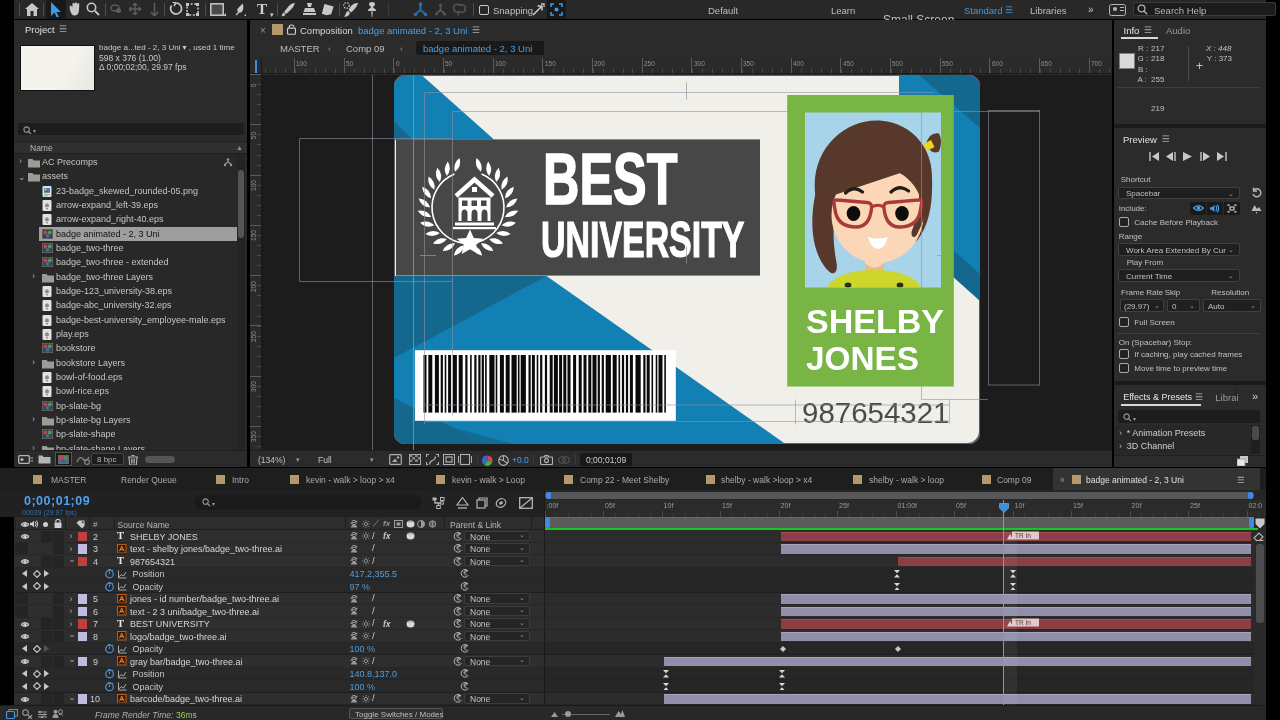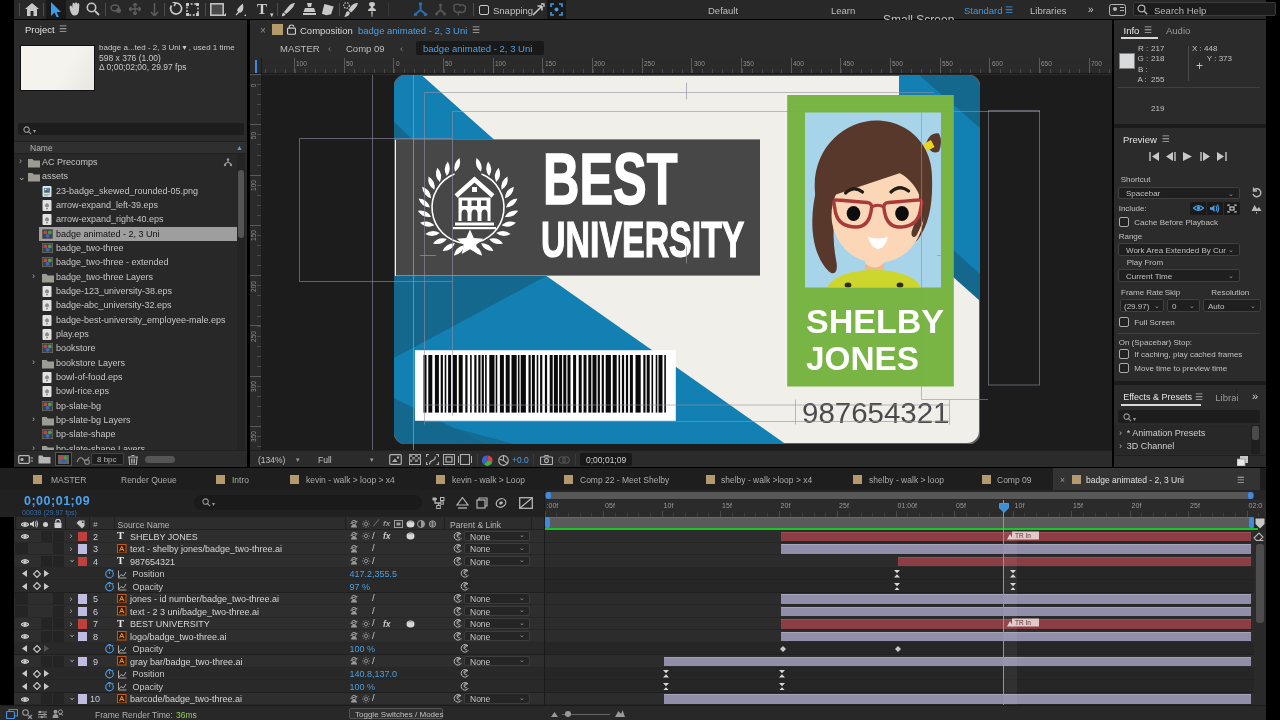--- a/index.html
+++ b/index.html
@@ -761,21 +761,21 @@
  <div class="ic" style="left:24px;top:24px;">R :</div>
       <div class="ic" style="left:37px;top:24px;">217</div>
  <div class="ic" style="left:23.5px;top:34.3px;">G :</div>
       <div class="ic" style="left:37px;top:34.3px;">218</div>
  <div class="ic" style="left:24px;top:44.6px;">B :</div>
       <div class="ic" style="left:37px;top:48px;margin-top:36px;">219</div>
  <div class="ic" style="left:23.5px;top:54.9px;">A :</div>
       <div class="ic" style="left:37px;top:54.9px;">255</div>
  <div class="sep" style="left:74px;top:25.7px;height:35px;background:#4a4a4a;"></div>
  <div class="ic" style="left:82px;top:39px;font-size:12px;color:#c8c8c8;">+</div>
- <div class="ic" style="left:78px;top:24px;">X : 448</div>
+ <div class="ic" style="left:92px;top:24px;font-style:italic;">X : 448</div>
  <div class="ic" style="left:92.8px;top:34.3px;">Y : 373</div>
  <div class="abs" style="left:3px;top:66.6px;width:143px;height:1px;background:#3e3e3e;"></div>
  <div class="abs" style="left:0;top:103.5px;width:152px;height:4px;background:#1b1b1b;"></div>
 
  <div class="ic" style="left:9px;top:113.5px;font-size:9.5px;color:#e0e0e0;">Preview</div>
  <div class="ic" style="left:47.7px;top:113.5px;font-size:9px;color:#b0b0b0;">☰</div>
  <svg class="ic" style="left:35px;top:131.5px" width="10" height="9" viewBox="0 0 10 9">
         <path d="M1 0 L1 9" stroke="#c8c8c8" stroke-width="1.4"></path>
         <path d="M10 0 L3 4.5 L10 9 Z" fill="#c8c8c8"></path>
       </svg>
@@ -1350,21 +1350,21 @@
           <circle cx="3" cy="3" r="1.3" fill="#9a9a9a"></circle>
           <circle cx="7.5" cy="5.5" r="1.3" fill="#9a9a9a"></circle>
           <circle cx="5" cy="8" r="1.3" fill="#9a9a9a"></circle>
         </svg>
   <svg class="ic" style="left:52px;top:3px" width="12" height="10" viewBox="0 0 12 10">
           <circle cx="3.5" cy="2.8" r="2" fill="#9a9a9a"></circle>
           <path d="M0.5 9 Q0.5 5 3.5 5 Q6.5 5 6.5 9 Z" fill="#9a9a9a"></path>
           <circle cx="8.5" cy="2.8" r="2" fill="none" stroke="#9a9a9a"></circle>
           <path d="M7 5.5 Q9.5 4.5 11 6.5" fill="none" stroke="#9a9a9a"></path>
         </svg>
-  <div class="ic" style="left:95px;top:3.5px;font-size:8.5px;color:#b0b0b0;">Frame Render Time:</div>
+  <div class="ic" style="left:95px;top:3.5px;font-size:8.5px;color:#b0b0b0;font-style:italic;">Frame Render Time:</div>
   <div class="ic" style="left:176px;top:3.5px;font-size:8.5px;color:#8fd14f;">36ms</div>
   <div class="abs" style="left:349px;top:1.5px;width:94px;height:11.5px;background:#303030;border:1px solid #555;border-radius:2px;"></div>
   <div class="ic" style="left:355px;top:4px;font-size:8px;color:#c0c0c0;">Toggle Switches / Modes</div>
   <svg class="ic" style="left:551px;top:5.5px" width="7" height="5" viewBox="0 0 7 5">
           <path d="M0 5 L3.5 0 L7 5 Z" fill="#9a9a9a"></path>
         </svg>
   <div class="abs" style="left:562px;top:7.5px;width:48px;height:1px;background:#666;"></div>
   <div class="abs" style="left:565px;top:4.5px;width:6px;height:6px;border-radius:50%;background:#9a9a9a;"></div>
   <svg class="ic" style="left:615px;top:3.5px" width="10" height="7" viewBox="0 0 10 7">
           <path d="M0 7 L3.5 1 L6 4 L7.5 0 L10 7 Z" fill="#9a9a9a"></path>

